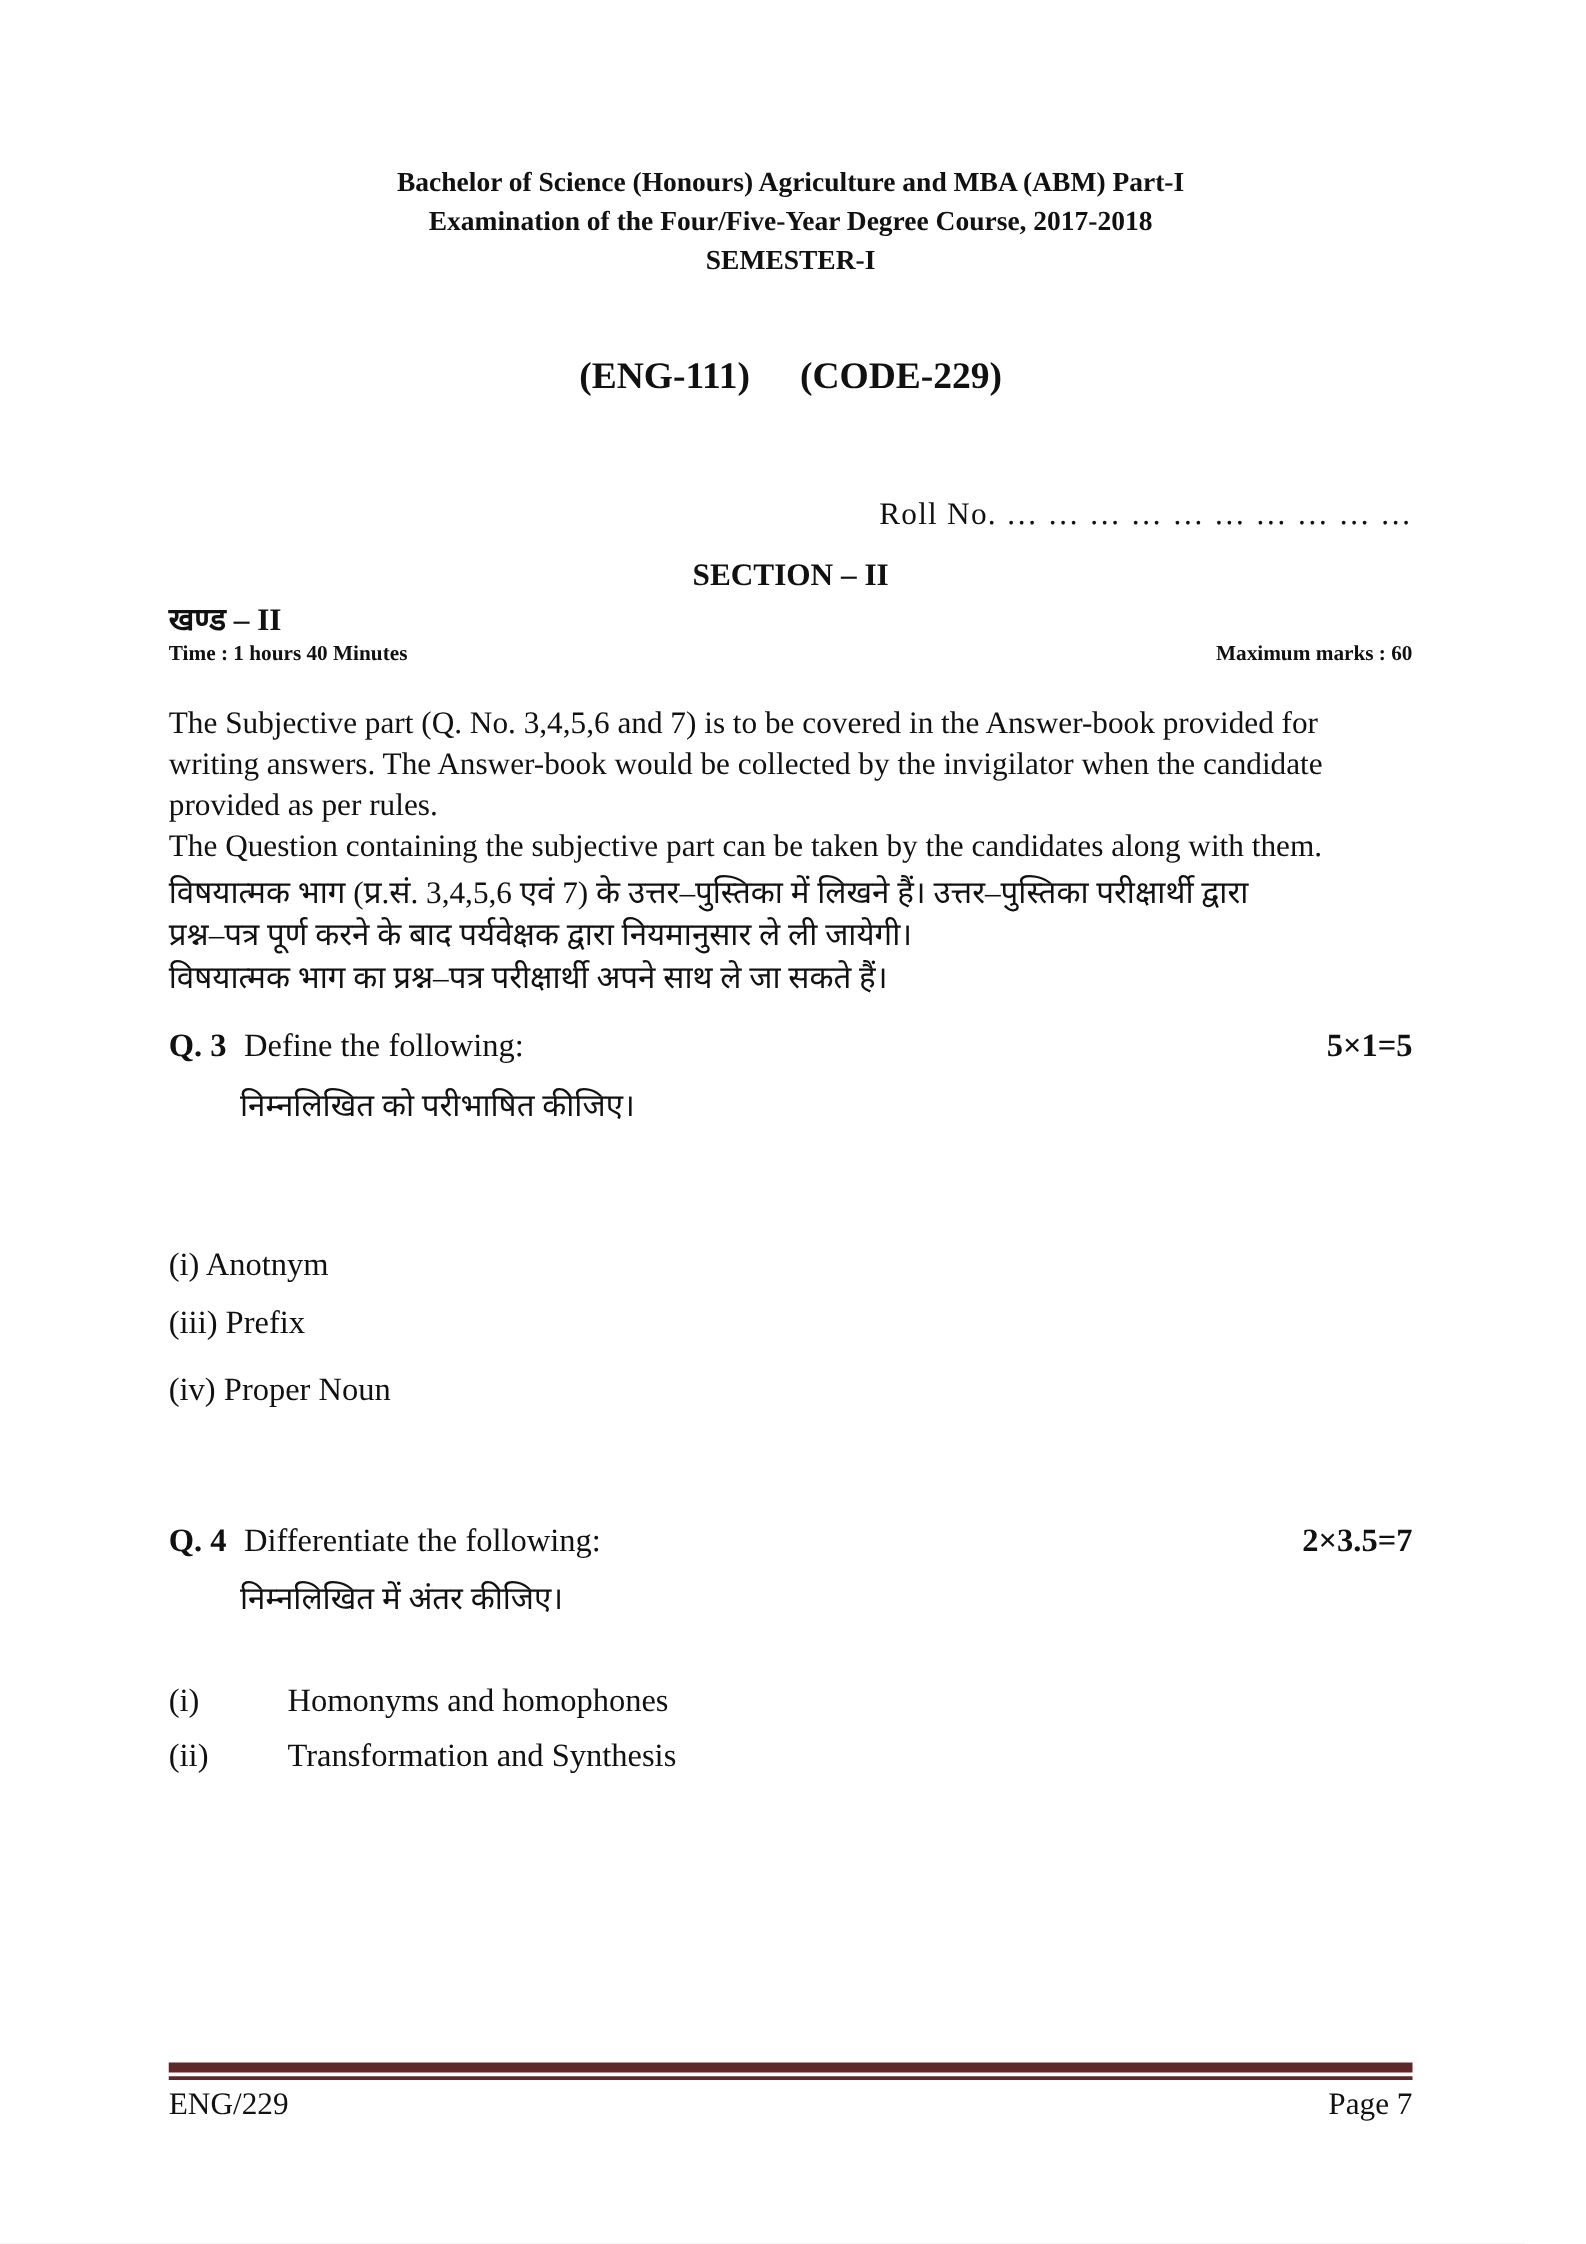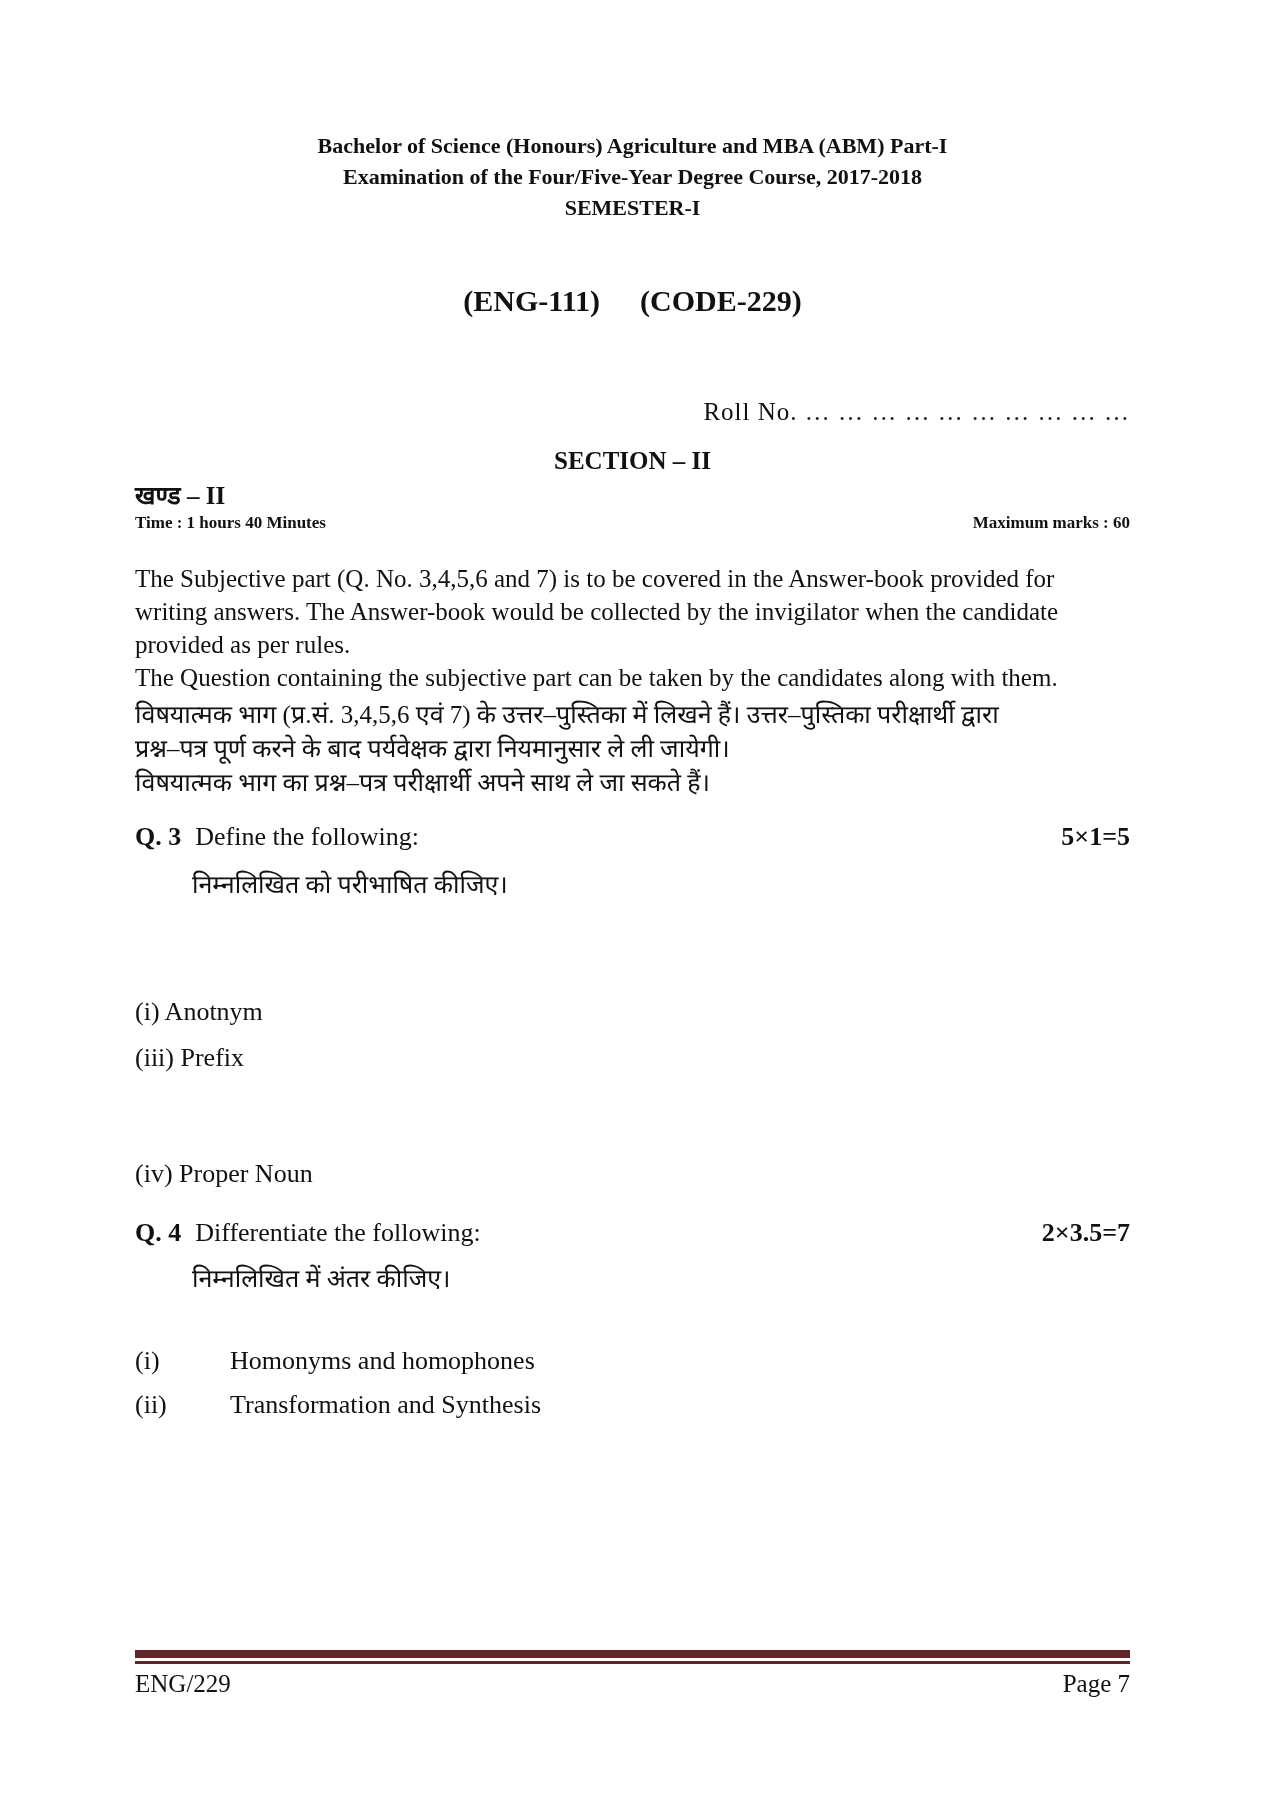--- a/index.html
+++ b/index.html
@@ -34,21 +34,21 @@
   .q4-row { top:1218px; }
 
   .q-hindi { font-size:25px; padding-left:57px; }
   .q3-hindi { top:866px; }
   .q4-hindi { top:1260px; }
 
   .list-item { font-size:26px; white-space:nowrap; }
   .q3-item-1 { top:960px;margin-top:37px; }
   .q3-item-2 { top:985px; }
   .q3-item-3 { top:1043px; }
-  .q3-item-4 { top:1159px; }
+  .q3-item-4 { top:1097px; }
   .q3-item-5 { top:1163px; }
 
   .num-item { display:flex; font-size:26px; }
   .num-item .num { width:95px; flex:0 0 95px; }
   .q4-item-1 { top:1346px; }
   .q4-item-2 { top:1390px; }
 
   .footer-rule { top:1650px; }
   .footer-rule .bar-thick { height:8px; background:#5f2727; }
   .footer-rule .bar-thin  { height:3px; background:#5f2727; margin-top:3px; }

